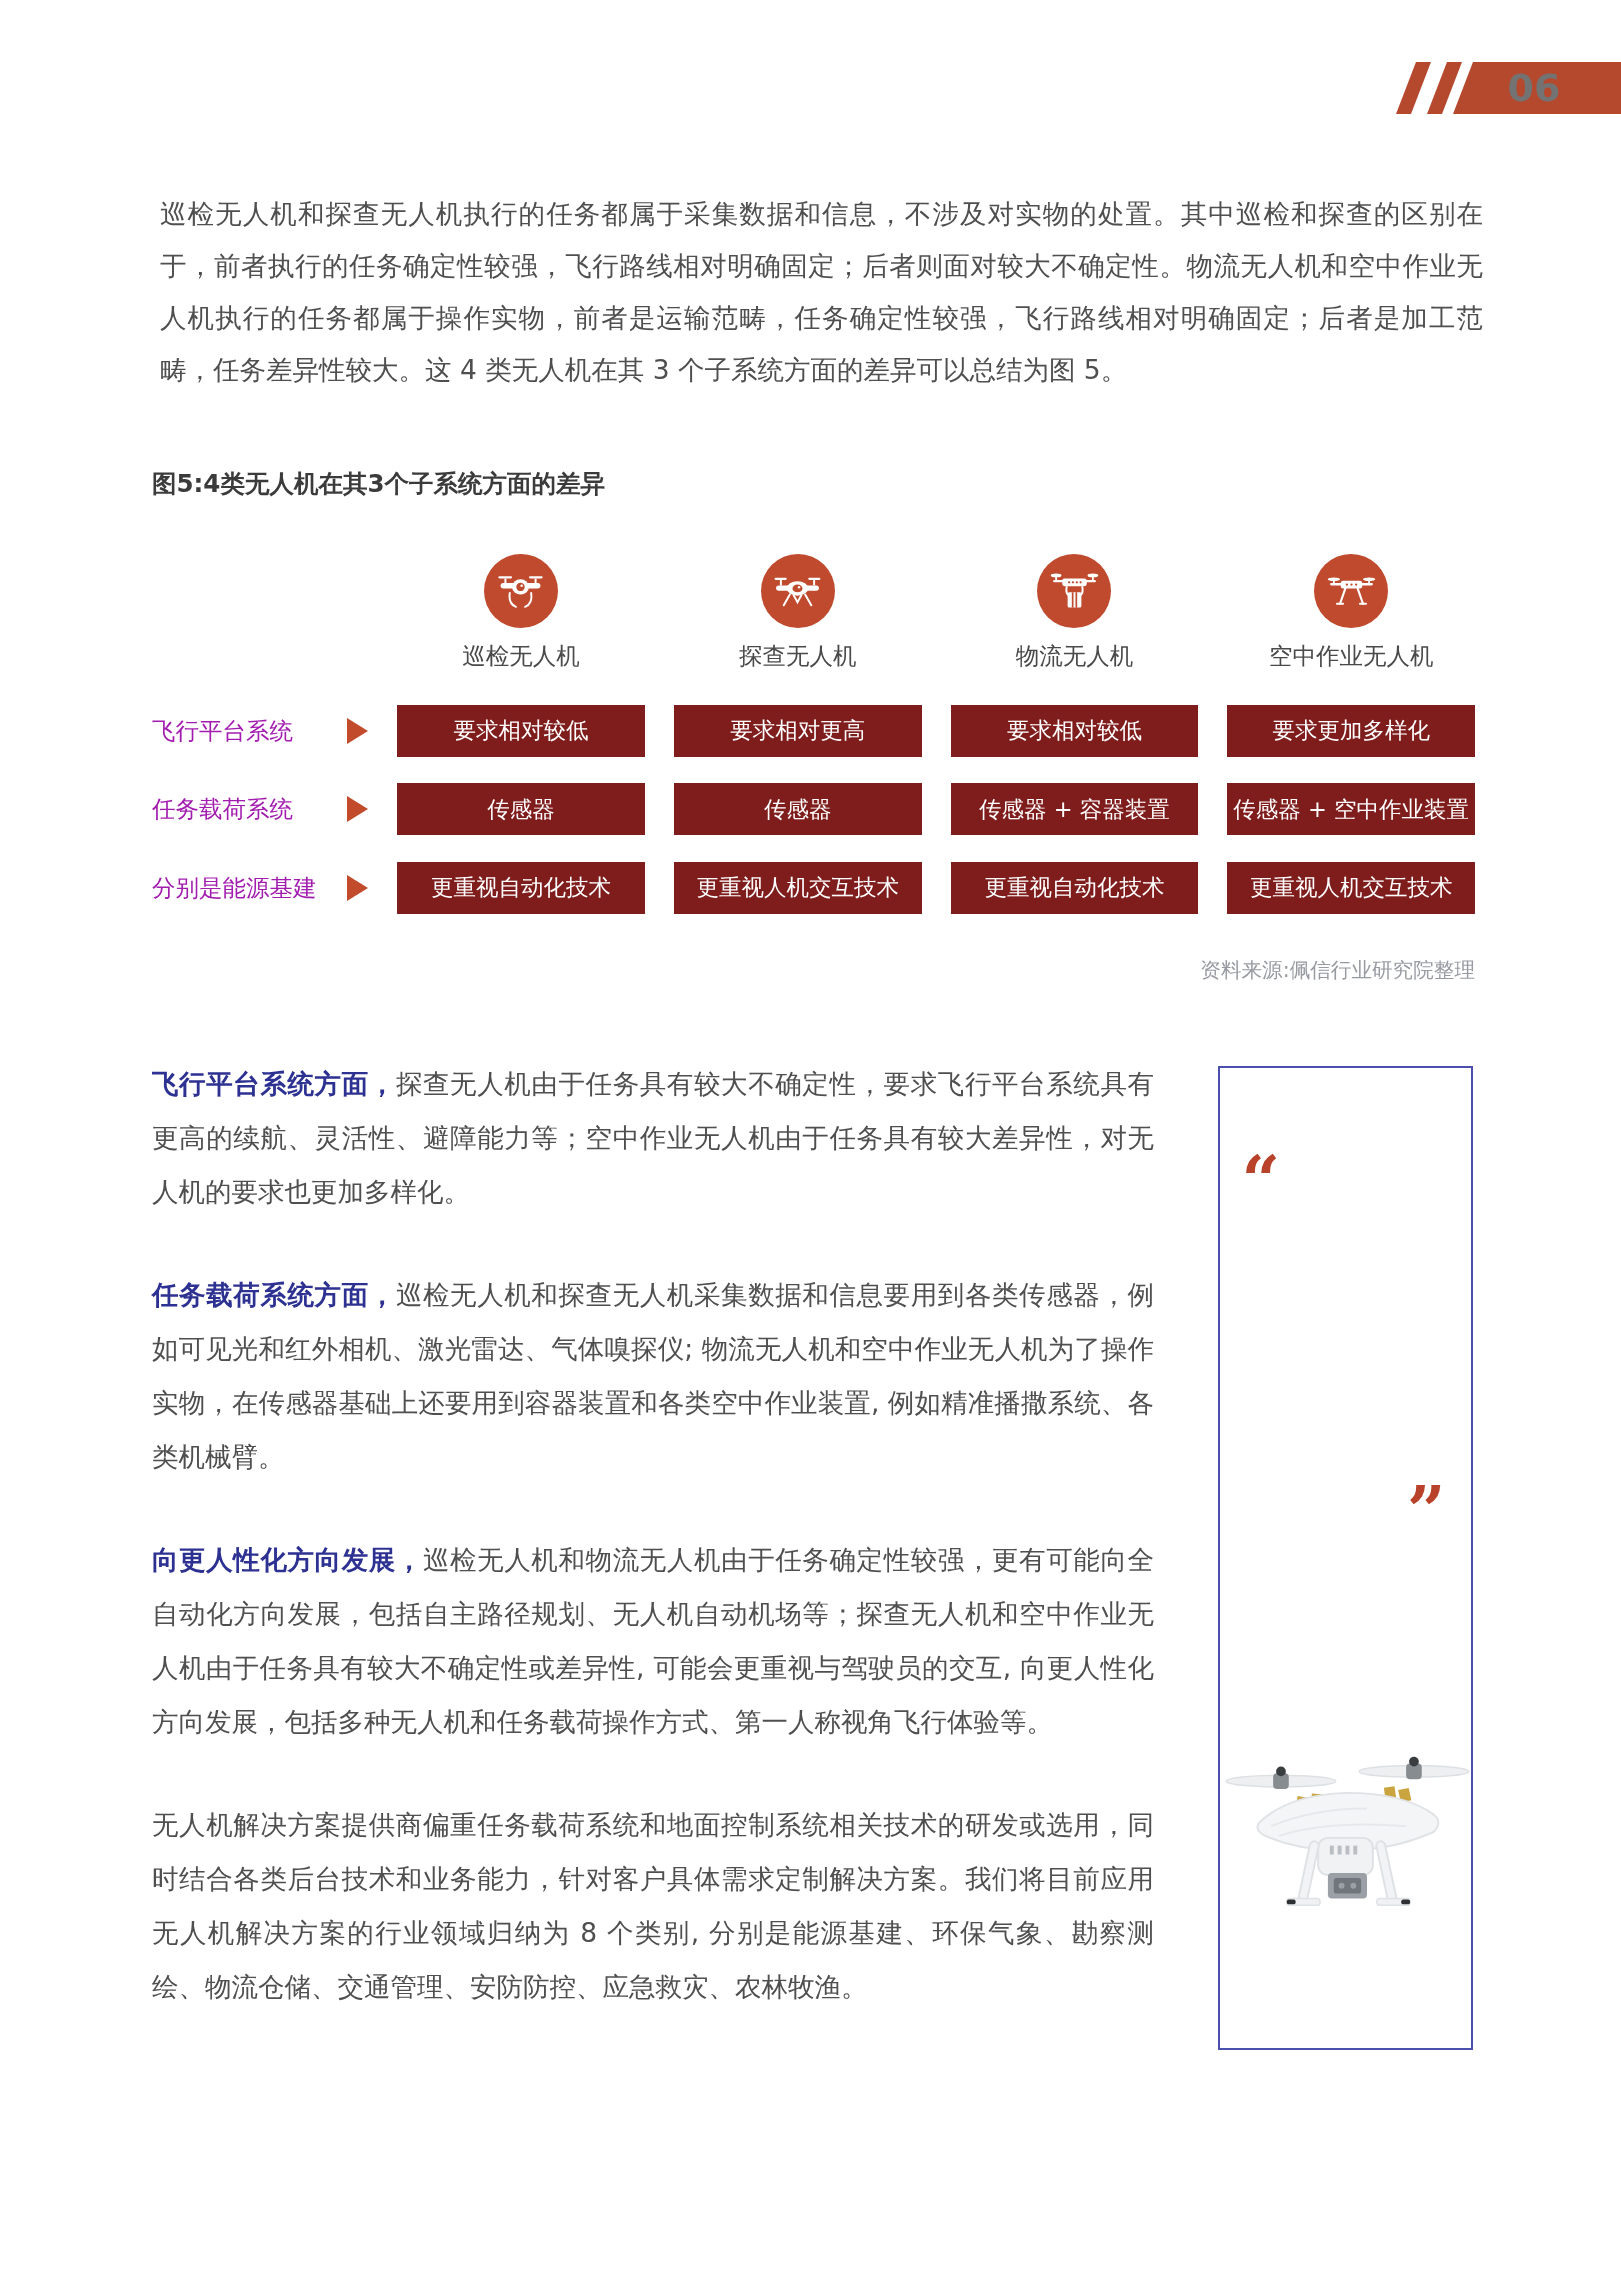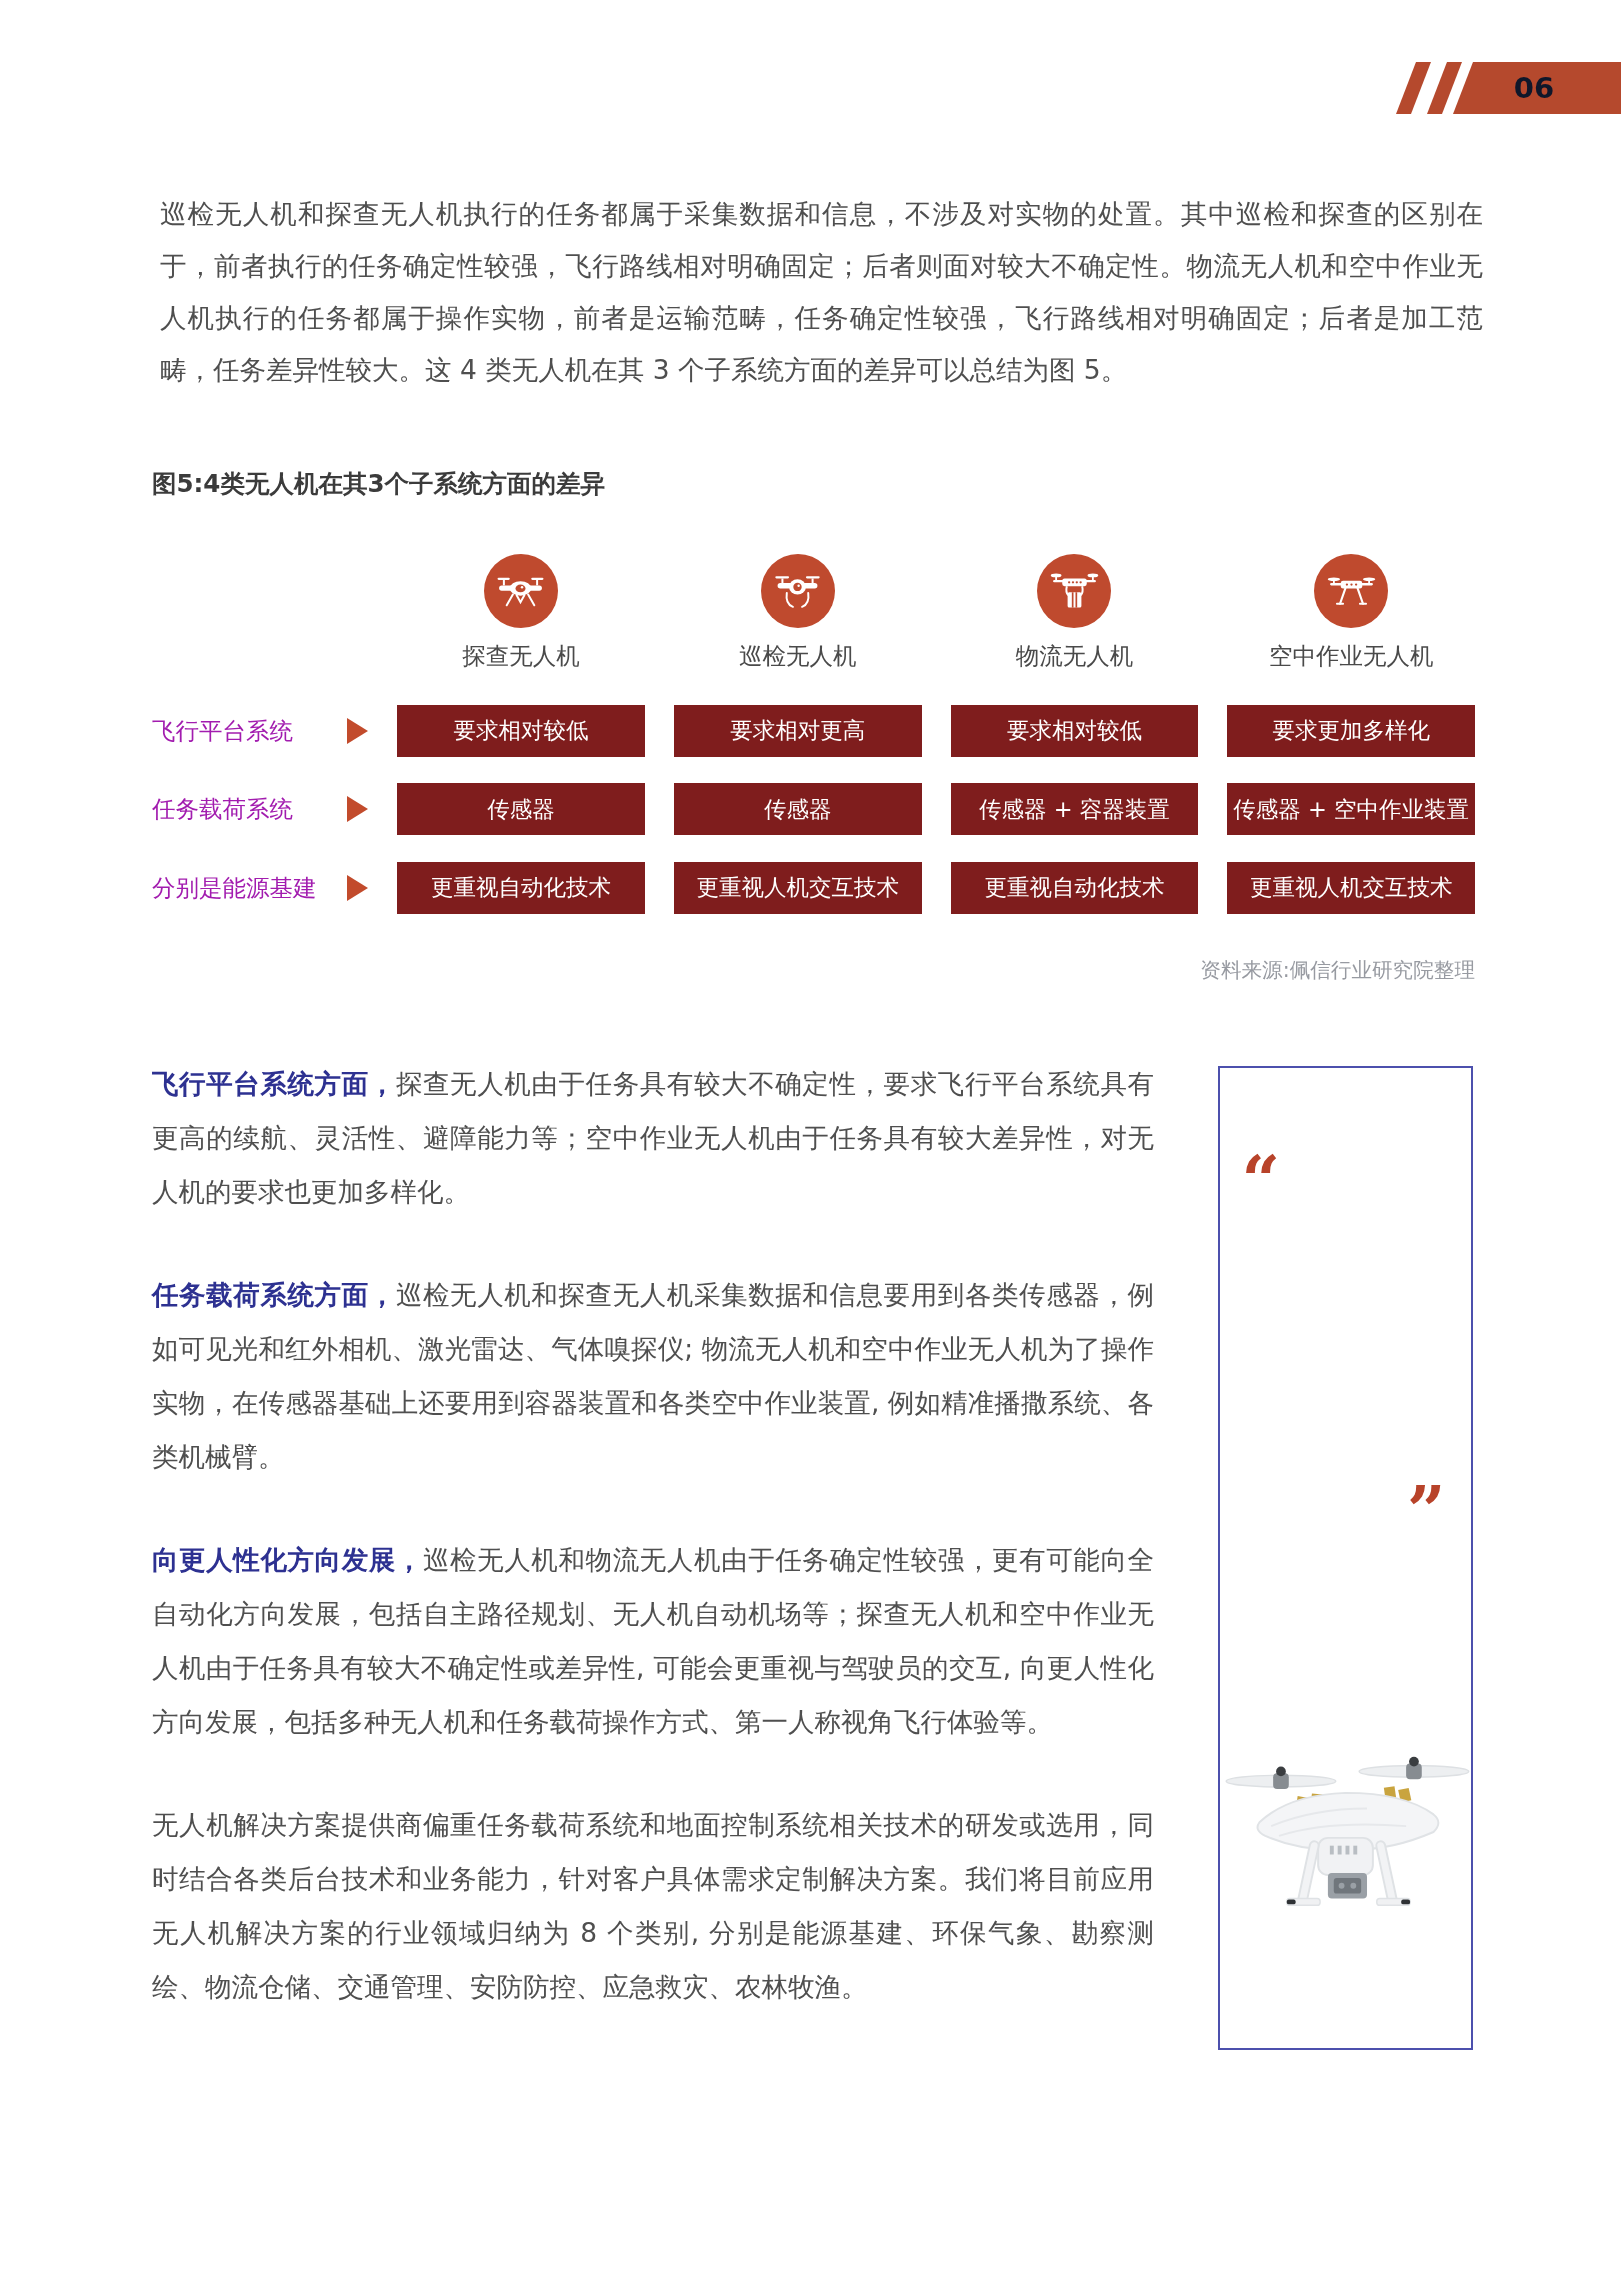--- a/index.html
+++ b/index.html
@@ -7,21 +7,21 @@
     position:relative; width:1621px; height:2290px; background:#ffffff;
     font-family:"DejaVu Sans", sans-serif; overflow:hidden;
   }
   
   .badge{position:absolute; top:62px; left:0; width:1621px; height:52px;}
   .badge-stripe{position:absolute; top:0; width:14.7px; height:52px; background:#b5492d; transform:skewX(-21deg);}
   .badge-stripe.s1{left:1406px;}
   .badge-stripe.s2{left:1437px;}
   .badge-block{position:absolute; top:0; left:1463px; width:196px; height:52px; background:#b5492d; transform:skewX(-21deg);}
   .badge-num{position:absolute; top:0; left:1490px; width:88px; height:52px; line-height:52px;
-    text-align:center; color:#0f172a; font-size:29px; font-weight:bold;}
+    text-align:center; color:#737373; font-size:38px; font-weight:bold;}
   
   .intro{position:absolute; left:152px; top:180px; width:1323px; margin:8px;
     font-size:26.5px; line-height:52px; color:#4f4f4f; text-align:justify;}
   
   .fig-title{position:absolute; left:152px; top:467px; margin:0;
     font-size:24.5px; font-weight:bold; color:#3b3b3b;}
   .figure{position:absolute; left:152px; top:554px; width:1323px;}
   .fig-icons{display:flex; gap:29px; margin-left:245px;}
   .fig-col{flex:1; text-align:center;}
   .icon-circle{width:74px; height:74px; border-radius:50%; background:#bf4a2e;
@@ -68,49 +68,49 @@
 
   <p class="intro">巡检无人机和探查无人机执行的任务都属于采集数据和信息，不涉及对实物的处置。其中巡检和探查的区别在于，前者执行的任务确定性较强，飞行路线相对明确固定；后者则面对较大不确定性。物流无人机和空中作业无人机执行的任务都属于操作实物，前者是运输范畴，任务确定性较强，飞行路线相对明确固定；后者是加工范畴，任务差异性较大。这 4 类无人机在其 3 个子系统方面的差异可以总结为图 5。</p>
 
   <h3 class="fig-title">图5:4类无人机在其3个子系统方面的差异</h3>
 
   <div class="figure">
     <div class="fig-icons">
       <div class="fig-col">
         <div class="icon-circle">
           <svg class="icon-svg" width="49" height="43" viewBox="0 0 64 56">
-            <rect x="2" y="10" width="16" height="3" rx="1.5" fill="#fff"></rect>
-              <rect x="46" y="10" width="16" height="3" rx="1.5" fill="#fff"></rect>
-            <rect x="9" y="13" width="2.6" height="7" fill="#fff"></rect>
-              <rect x="52.4" y="13" width="2.6" height="7" fill="#fff"></rect>
-            <rect x="4" y="20" width="56" height="7" rx="3.5" fill="#fff"></rect>
-            <ellipse cx="32" cy="24" rx="14" ry="9.5" fill="#fff"></ellipse>
-            <ellipse cx="32" cy="24" rx="6.5" ry="5" fill="#bf4a2e"></ellipse>
-              <circle cx="34" cy="22.5" r="1.6" fill="#fff"></circle>
-            <path d="M22 32 L14 46 M42 32 L50 46 M27 33 L32 42 L37 33" stroke="#fff" stroke-width="2.6" fill="none" stroke-linecap="round"></path>
-          </svg>
-        </div>
-        <div class="fig-collabel">探查无人机</div>
-      </div>
-      <div class="fig-col">
-        <div class="icon-circle">
-          <svg class="icon-svg" width="49" height="43" viewBox="0 0 64 56">
             <rect x="3" y="8" width="18" height="3" rx="1.5" fill="#fff"></rect>
               <rect x="43" y="8" width="18" height="3" rx="1.5" fill="#fff"></rect>
             <rect x="11" y="11" width="2.6" height="6" fill="#fff"></rect>
               <rect x="50.4" y="11" width="2.6" height="6" fill="#fff"></rect>
             <rect x="6" y="17" width="52" height="7" rx="3.5" fill="#fff"></rect>
             <ellipse cx="32" cy="22" rx="11" ry="10" fill="#fff"></ellipse>
             <circle cx="32" cy="22" r="5.5" fill="#bf4a2e"></circle>
               <circle cx="33.5" cy="20.5" r="1.6" fill="#fff"></circle>
             <path d="M18 30 Q16 44 26 48" stroke="#fff" stroke-width="2.6" fill="none" stroke-linecap="round"></path>
             <path d="M46 30 Q48 44 38 48" stroke="#fff" stroke-width="2.6" fill="none" stroke-linecap="round"></path>
           </svg>
         </div>
         <div class="fig-collabel">巡检无人机</div>
+      </div>
+      <div class="fig-col">
+        <div class="icon-circle">
+          <svg class="icon-svg" width="49" height="43" viewBox="0 0 64 56">
+            <rect x="2" y="10" width="16" height="3" rx="1.5" fill="#fff"></rect>
+              <rect x="46" y="10" width="16" height="3" rx="1.5" fill="#fff"></rect>
+            <rect x="9" y="13" width="2.6" height="7" fill="#fff"></rect>
+              <rect x="52.4" y="13" width="2.6" height="7" fill="#fff"></rect>
+            <rect x="4" y="20" width="56" height="7" rx="3.5" fill="#fff"></rect>
+            <ellipse cx="32" cy="24" rx="14" ry="9.5" fill="#fff"></ellipse>
+            <ellipse cx="32" cy="24" rx="6.5" ry="5" fill="#bf4a2e"></ellipse>
+              <circle cx="34" cy="22.5" r="1.6" fill="#fff"></circle>
+            <path d="M22 32 L14 46 M42 32 L50 46 M27 33 L32 42 L37 33" stroke="#fff" stroke-width="2.6" fill="none" stroke-linecap="round"></path>
+          </svg>
+        </div>
+        <div class="fig-collabel">探查无人机</div>
       </div>
       <div class="fig-col">
         <div class="icon-circle">
           <svg class="icon-svg" width="49" height="45" viewBox="0 0 64 58">
             <ellipse cx="8" cy="8" rx="7" ry="2.4" fill="#fff"></ellipse>
               <ellipse cx="56" cy="8" rx="7" ry="2.4" fill="#fff"></ellipse>
             <rect x="6.8" y="9" width="2.4" height="6" fill="#fff"></rect>
               <rect x="54.8" y="9" width="2.4" height="6" fill="#fff"></rect>
             <rect x="4" y="14" width="56" height="3" rx="1.5" fill="#fff"></rect>
             <rect x="16" y="12" width="32" height="10" rx="3" fill="#fff"></rect>

